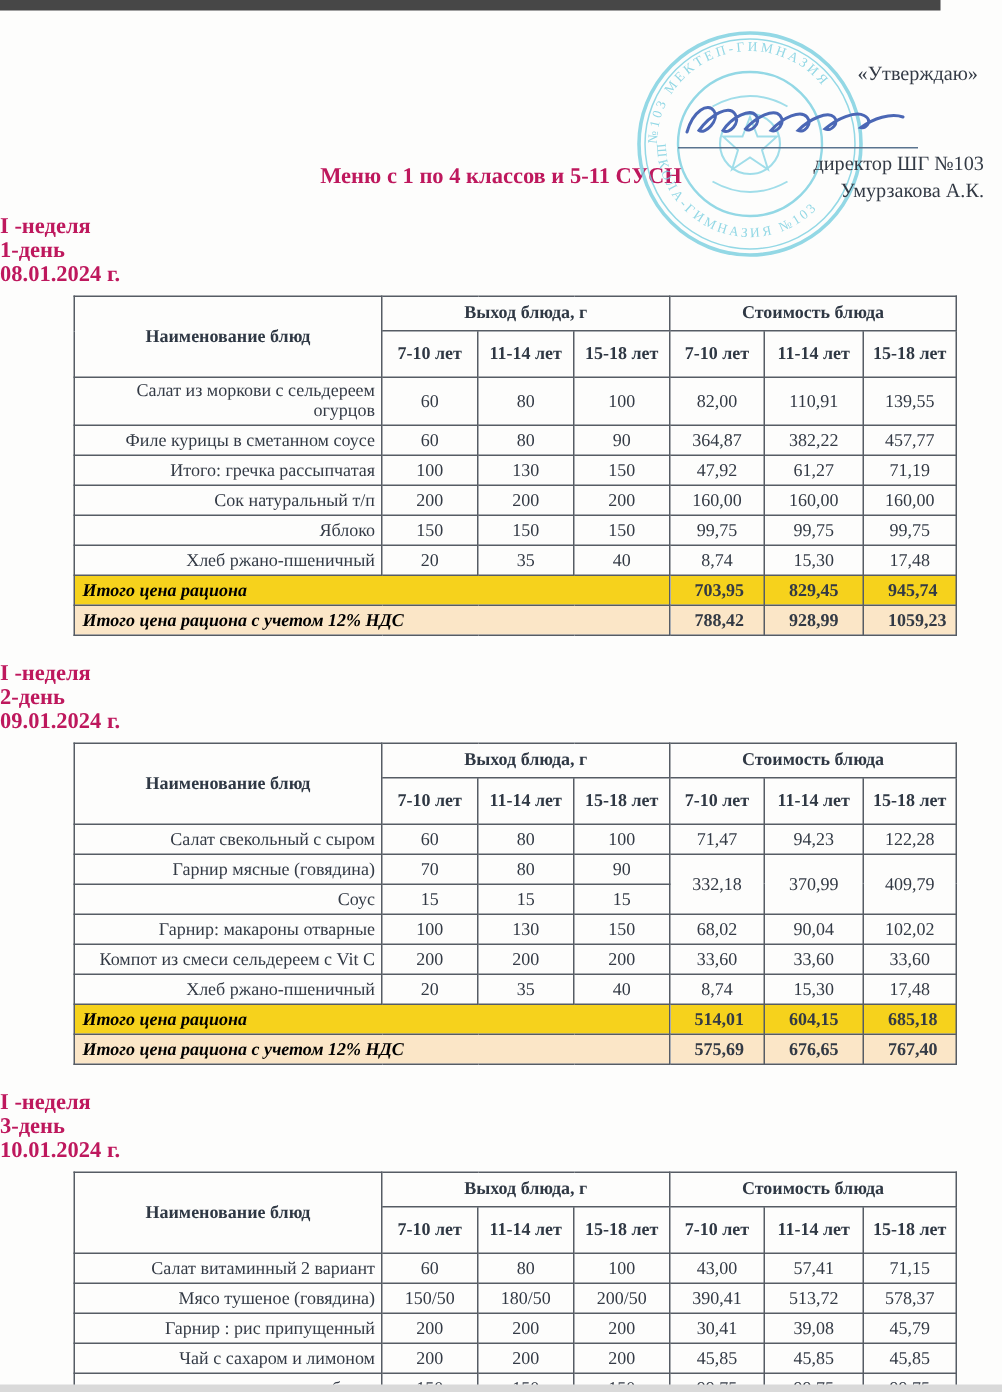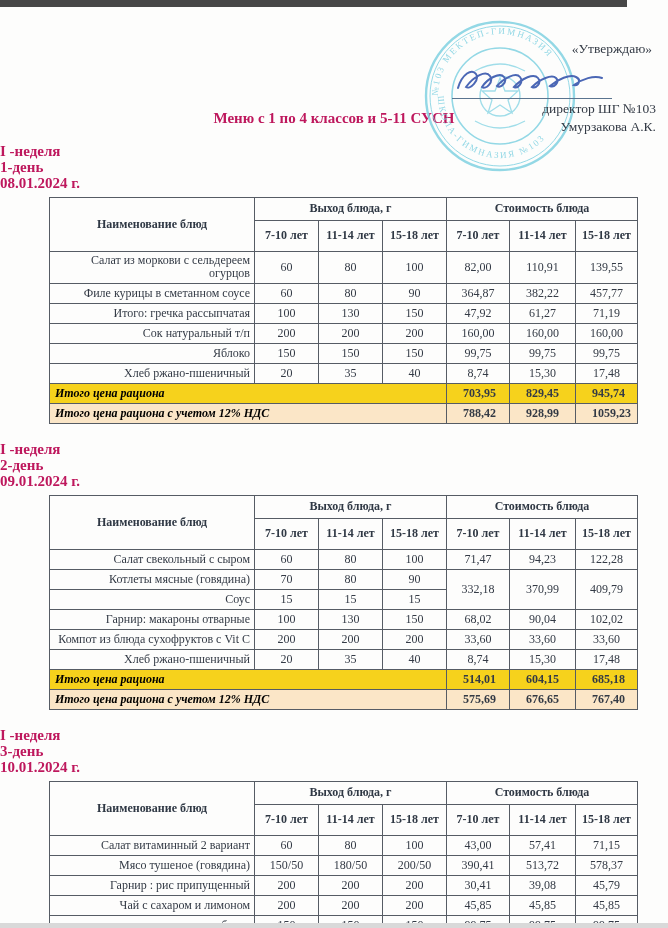--- a/index.html
+++ b/index.html
@@ -248,21 +248,21 @@
           <tr>
             <td class="name">Салат свекольный с сыром</td>
             <td class="num">60</td>
             <td class="num">80</td>
             <td class="num">100</td>
             <td class="num">71,47</td>
             <td class="num">94,23</td>
             <td class="num">122,28</td>
           </tr>
           <tr>
-            <td class="name">Котлеты мясные (говядина)</td>
+            <td class="name">Гарнир мясные (говядина)</td>
             <td class="num">70</td>
             <td class="num">80</td>
             <td class="num">90</td>
             <td class="num" rowspan="2">332,18</td>
             <td class="num" rowspan="2">370,99</td>
             <td class="num" rowspan="2">409,79</td>
           </tr>
           <tr>
             <td class="name">Соус</td>
             <td class="num">15</td>
@@ -272,21 +272,21 @@
           <tr>
             <td class="name">Гарнир: макароны отварные</td>
             <td class="num">100</td>
             <td class="num">130</td>
             <td class="num">150</td>
             <td class="num">68,02</td>
             <td class="num">90,04</td>
             <td class="num">102,02</td>
           </tr>
           <tr>
-            <td class="name">Компот из блюда сухофруктов с Vit C</td>
+            <td class="name">Компот из смеси сельдереем с Vit C</td>
             <td class="num">200</td>
             <td class="num">200</td>
             <td class="num">200</td>
             <td class="num">33,60</td>
             <td class="num">33,60</td>
             <td class="num">33,60</td>
           </tr>
           <tr>
             <td class="name">Хлеб ржано-пшеничный</td>
             <td class="num">20</td>

